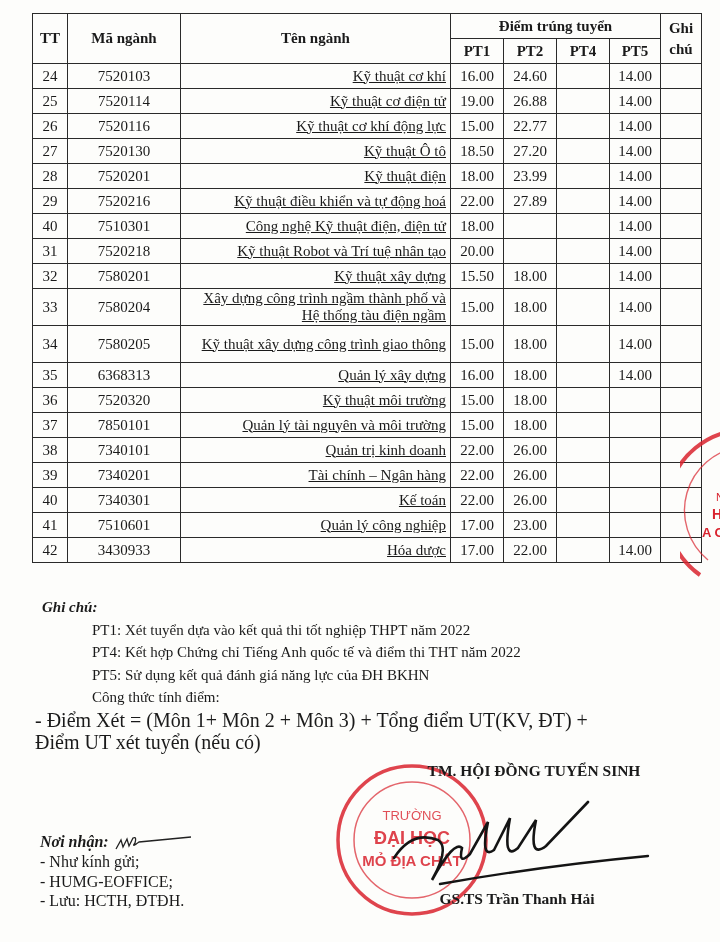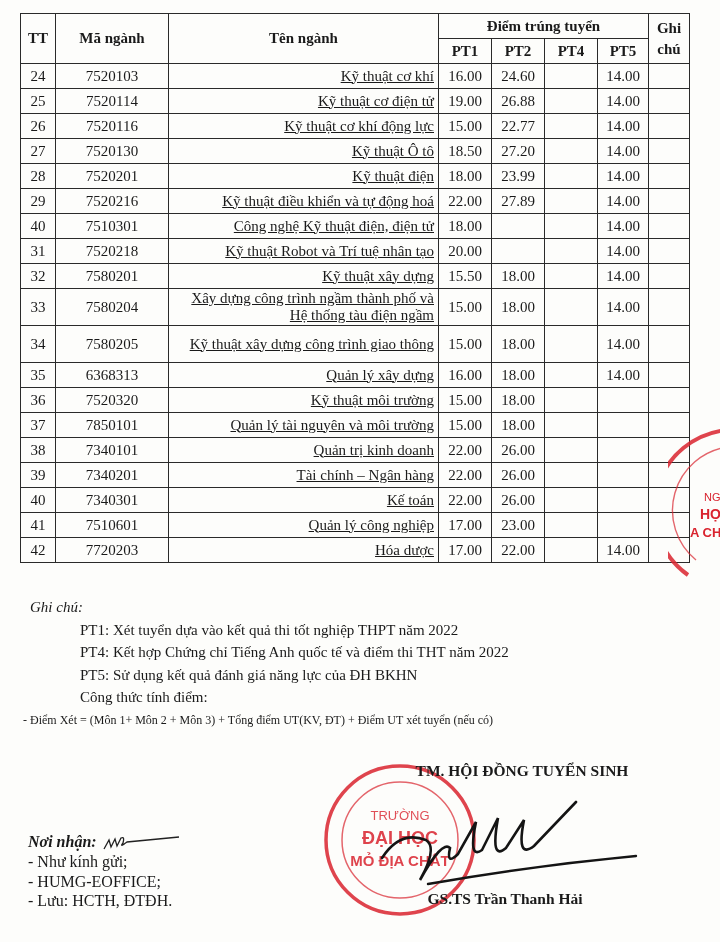--- a/index.html
+++ b/index.html
@@ -3,21 +3,21 @@
 <meta charset="utf-8">
 <style>
   html, body { margin: 0; padding: 0; }
   body {
     width: 720px; height: 942px; overflow: hidden;
     background: #fdfdfb;
     font-family: "Liberation Serif", "DejaVu Serif", serif;
     color: #1a1a1a;
     position: relative;
   }
-  .page { position: absolute; left: 0; top: 0; width: 593px; height: 942px; }
+  .page { position: absolute; left: 12px; top: 0; width: 593px; height: 942px; }
 
   table.scores {
     position: absolute; left: 20px; top: 13px;
     border-collapse: collapse;
     table-layout: fixed;
     width: 669px;
     font-size: 15px;
   }
   table.scores th, table.scores td {
     border: 1.4px solid #2a2a2a;
@@ -29,23 +29,23 @@
   table.scores th { font-weight: bold; text-align: center; font-size: 15px; }
   th.grp { height: 24px; }
   th.sub { height: 25px; }
   td.tt { text-align: center; }
   td.code { text-align: center; }
   td.name { text-align: right; padding-left: 6px; text-decoration: underline; }
   td.num { text-align: center; padding: 0 2px; }
   tr.tall td { height: 36px; }
 
   .notes { position: absolute; left: 28px; top: 596px; font-size: 15px; line-height: 22.5px; }
-  .notes .title { font-style: italic; font-weight: normal; margin-left: 2px; }
+  .notes .title { font-style: italic; font-weight: bold; margin-left: 2px; }
   .notes .item { margin-left: 52px; }
-  .notes .formula { margin-left: -5px; font-size: 12px; }
+  .notes .formula { margin-left: -5px; font-size: 20px; }
 
   .recv { position: absolute; left: 28px; top: 788px; font-size: 16px; line-height: 19.5px; margin-top: 44px; }
   .recv .title { font-style: italic; font-weight: bold; }
   .recv .mini-sig { display: inline-block; vertical-align: middle; }
 
   .sign { position: absolute; left: 340px; top: 760px; width: 330px; text-align: center;
           font-weight: bold; font-size: 15.5px; line-height: 21px; }
   .sign .l1 { margin-left: 34px; }
   .sign .bottom { position: absolute; top: 128px; left: 0; width: 330px; }
 
@@ -260,21 +260,21 @@
           <td class="code">7510601</td>
           <td class="name">Quản lý công nghiệp</td>
           <td class="num">17.00</td>
           <td class="num">23.00</td>
           <td class="num"></td>
           <td class="num"></td>
           <td class="num"></td>
         </tr>
         <tr>
           <td class="tt">42</td>
-          <td class="code">7720203</td>
+          <td class="code">3430933</td>
           <td class="name">Hóa dược</td>
           <td class="num">17.00</td>
           <td class="num">22.00</td>
           <td class="num"></td>
           <td class="num">14.00</td>
           <td class="num"></td>
         </tr>
       </tbody>
   </table>
 

